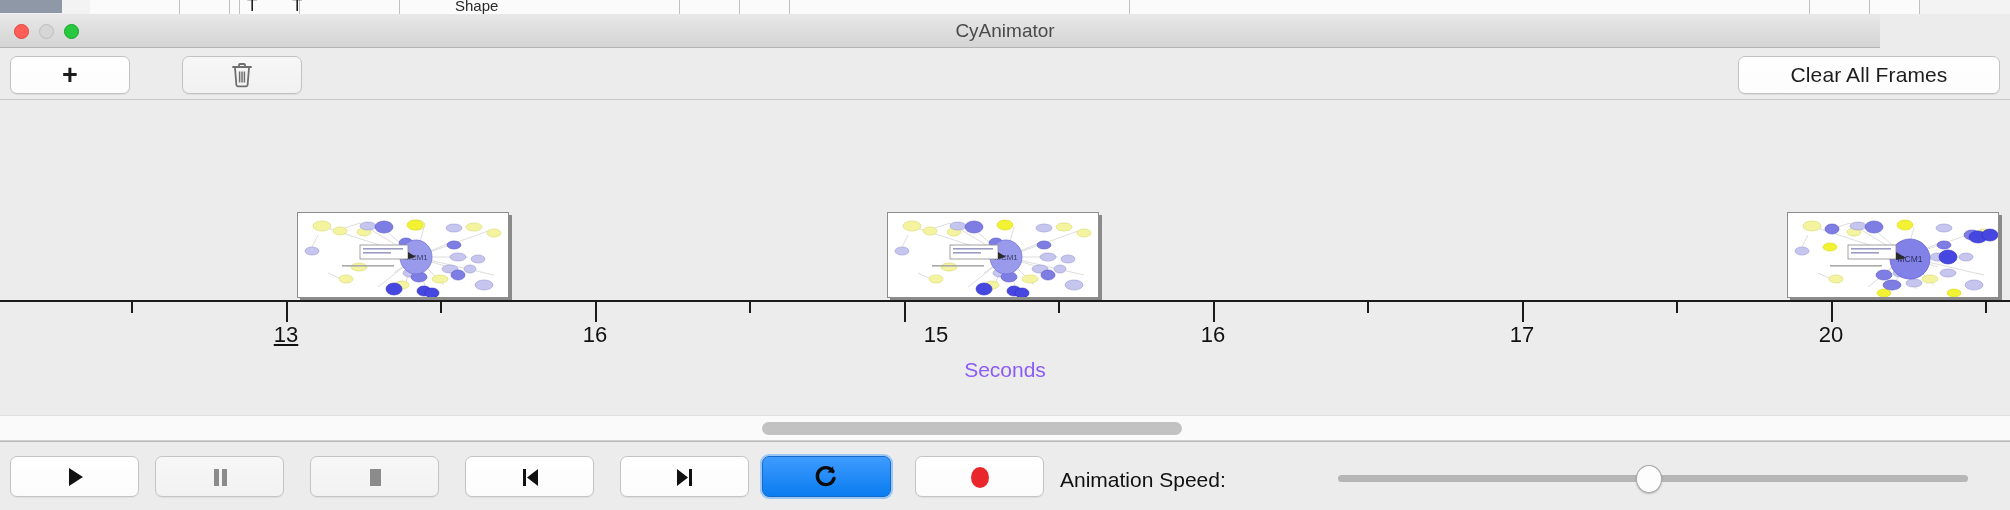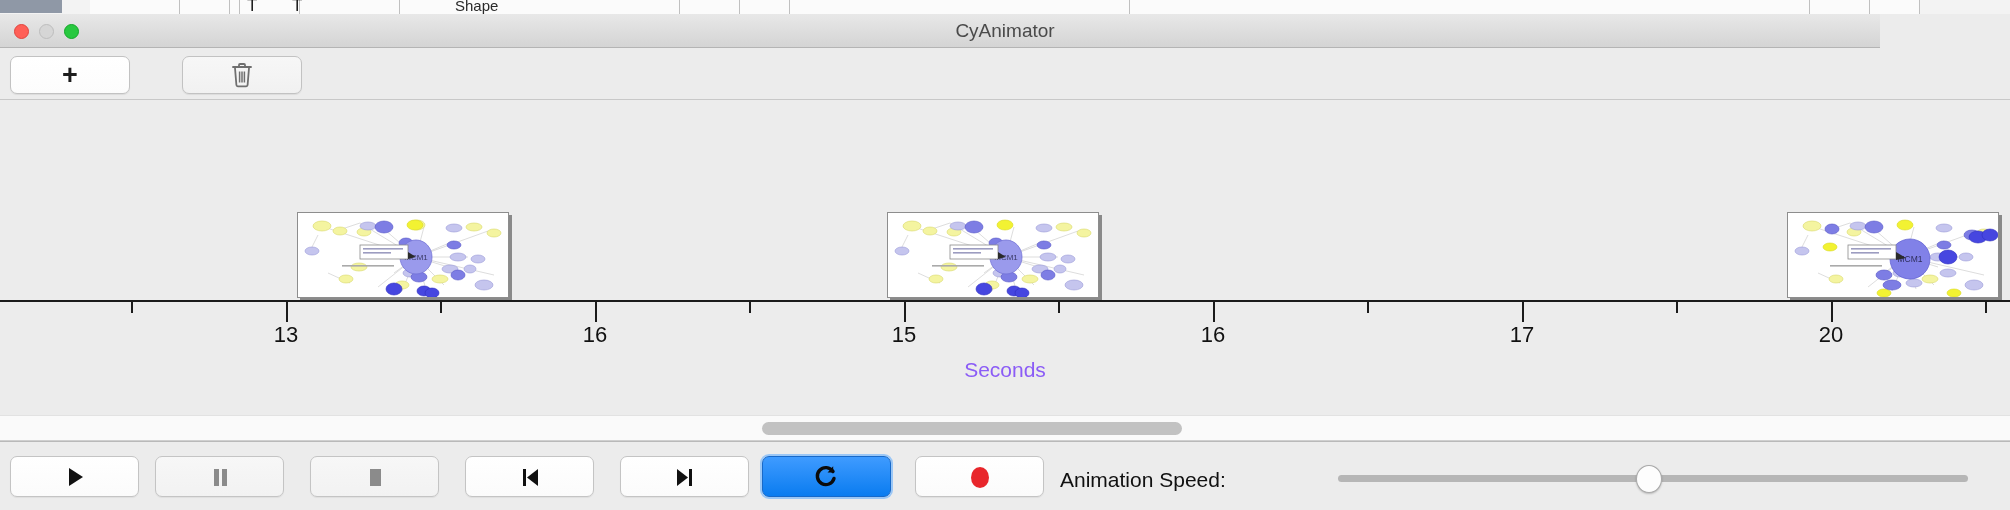--- a/index.html
+++ b/index.html
@@ -180,20 +180,23 @@
       <span class="plus-icon">+</span>
     </div>
     <div class="tbtn muted" id="btn-del">
       <svg class="trash-icon" viewBox="0 0 22 26">
         <path d="M2 5 H20" stroke="#6f6f6f" stroke-width="1.9" fill="none" stroke-linecap="round"></path>
         <path d="M8 5 V3 a1 1 0 0 1 1-1 h4 a1 1 0 0 1 1 1 V5" stroke="#6f6f6f" stroke-width="1.8" fill="none"></path>
         <path d="M4 6 L5.4 23 a1.4 1.4 0 0 0 1.4 1.3 h8.4 a1.4 1.4 0 0 0 1.4-1.3 L18 6" stroke="#6f6f6f" stroke-width="1.8" fill="none" stroke-linejoin="round"></path>
         <path d="M8.6 9.5 V20.5 M11 9.5 V20.5 M13.4 9.5 V20.5" stroke="#6f6f6f" stroke-width="1.5"></path>
       </svg>
     </div>
+    <div class="tbtn" id="btn-clear">
+      <span>Clear All Frames</span>
+    </div>
   </div>
 
   <div class="timeline">
     <div class="track">
 
       <div class="frame" style="left:297px;">
         <svg viewBox="0 0 212 86">
           <rect width="212" height="86" fill="#ffffff"></rect>
           <g stroke="#cfcfcf" stroke-width=".7" fill="none">
             <path d="M118 44 L26 14 M118 44 L62 10 M118 44 L86 16 M118 44 L96 60 M118 44 L80 74 M118 44 L104 78
@@ -384,23 +387,23 @@
     <div class="tick major" style="left:1831px;"></div>
 
     <div class="tick minor" style="left:131px;"></div>
     <div class="tick minor" style="left:440px;"></div>
     <div class="tick minor" style="left:749px;"></div>
     <div class="tick minor" style="left:1058px;"></div>
     <div class="tick minor" style="left:1367px;"></div>
     <div class="tick minor" style="left:1676px;"></div>
     <div class="tick minor" style="left:1985px;"></div>
 
-    <div class="ticklabel" style="left:286px;">13</div>
+    <div class="ticklabel" style="left:286px;text-decoration:underline;">13</div>
     <div class="ticklabel" style="left:595px;">16</div>
-    <div class="ticklabel" style="left:904px;">15</div>
+    <div class="ticklabel" style="left:936px;">15</div>
     <div class="ticklabel" style="left:1213px;">16</div>
     <div class="ticklabel" style="left:1522px;">17</div>
     <div class="ticklabel" style="left:1831px;">20</div>
 
     <div class="axis-title">Seconds</div>
   </div>
 
   <div class="hscroll">
     <div class="thumb" style="left:762px;width:420px;"></div>
   </div>

